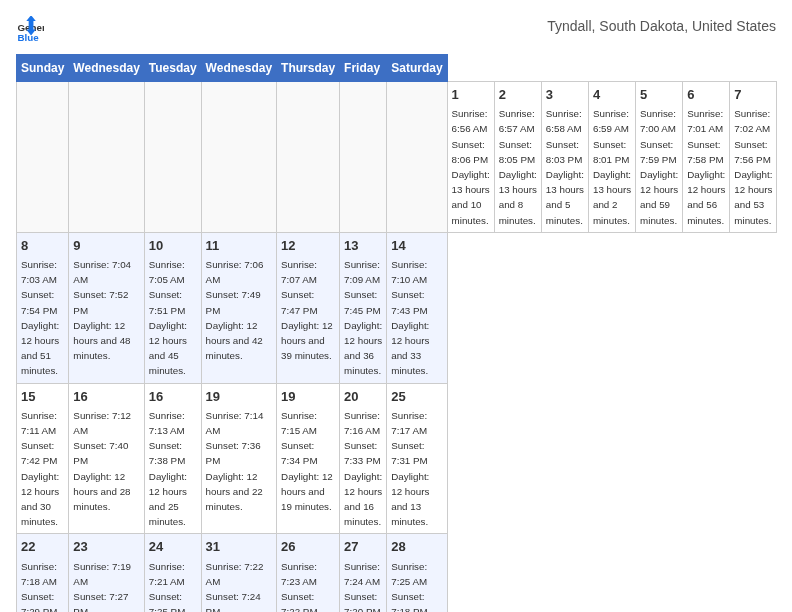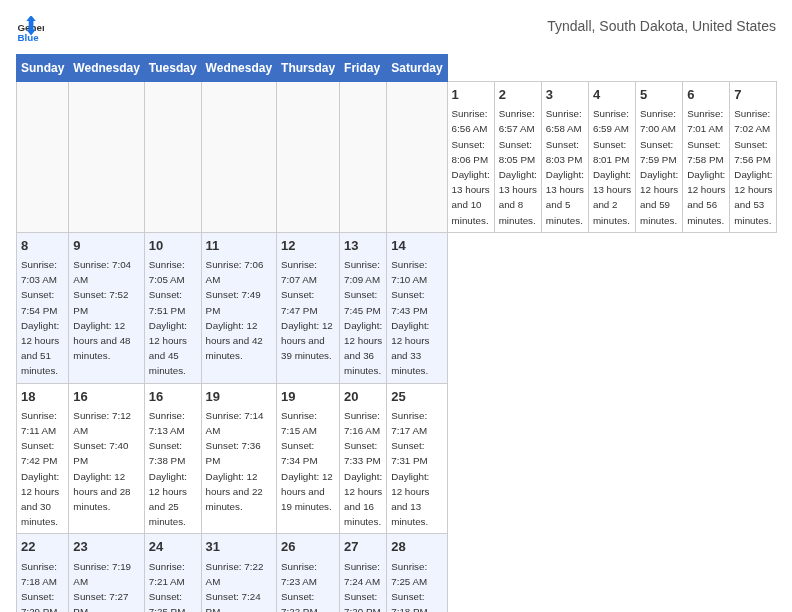--- a/index.html
+++ b/index.html
@@ -146,21 +146,21 @@
       <tr>
         <td><span class="day-number">8</span><span class="day-info">Sunrise: 7:03 AM<br>Sunset: 7:54 PM<br>Daylight: 12 hours and 51 minutes.</span></td>
         <td><span class="day-number">9</span><span class="day-info">Sunrise: 7:04 AM<br>Sunset: 7:52 PM<br>Daylight: 12 hours and 48 minutes.</span></td>
         <td><span class="day-number">10</span><span class="day-info">Sunrise: 7:05 AM<br>Sunset: 7:51 PM<br>Daylight: 12 hours and 45 minutes.</span></td>
         <td><span class="day-number">11</span><span class="day-info">Sunrise: 7:06 AM<br>Sunset: 7:49 PM<br>Daylight: 12 hours and 42 minutes.</span></td>
         <td><span class="day-number">12</span><span class="day-info">Sunrise: 7:07 AM<br>Sunset: 7:47 PM<br>Daylight: 12 hours and 39 minutes.</span></td>
         <td><span class="day-number">13</span><span class="day-info">Sunrise: 7:09 AM<br>Sunset: 7:45 PM<br>Daylight: 12 hours and 36 minutes.</span></td>
         <td><span class="day-number">14</span><span class="day-info">Sunrise: 7:10 AM<br>Sunset: 7:43 PM<br>Daylight: 12 hours and 33 minutes.</span></td>
       </tr>
       <tr>
-        <td><span class="day-number">18</span><span class="day-info">Sunrise: 7:11 AM<br>Sunset: 7:42 PM<br>Daylight: 12 hours and 30 minutes.</span></td>
+        <td><span class="day-number">15</span><span class="day-info">Sunrise: 7:11 AM<br>Sunset: 7:42 PM<br>Daylight: 12 hours and 30 minutes.</span></td>
         <td><span class="day-number">16</span><span class="day-info">Sunrise: 7:12 AM<br>Sunset: 7:40 PM<br>Daylight: 12 hours and 28 minutes.</span></td>
         <td><span class="day-number">16</span><span class="day-info">Sunrise: 7:13 AM<br>Sunset: 7:38 PM<br>Daylight: 12 hours and 25 minutes.</span></td>
         <td><span class="day-number">19</span><span class="day-info">Sunrise: 7:14 AM<br>Sunset: 7:36 PM<br>Daylight: 12 hours and 22 minutes.</span></td>
         <td><span class="day-number">19</span><span class="day-info">Sunrise: 7:15 AM<br>Sunset: 7:34 PM<br>Daylight: 12 hours and 19 minutes.</span></td>
         <td><span class="day-number">20</span><span class="day-info">Sunrise: 7:16 AM<br>Sunset: 7:33 PM<br>Daylight: 12 hours and 16 minutes.</span></td>
         <td><span class="day-number">25</span><span class="day-info">Sunrise: 7:17 AM<br>Sunset: 7:31 PM<br>Daylight: 12 hours and 13 minutes.</span></td>
       </tr>
       <tr>
         <td><span class="day-number">22</span><span class="day-info">Sunrise: 7:18 AM<br>Sunset: 7:29 PM<br>Daylight: 12 hours and 10 minutes.</span></td>
         <td><span class="day-number">23</span><span class="day-info">Sunrise: 7:19 AM<br>Sunset: 7:27 PM<br>Daylight: 12 hours and 7 minutes.</span></td>

